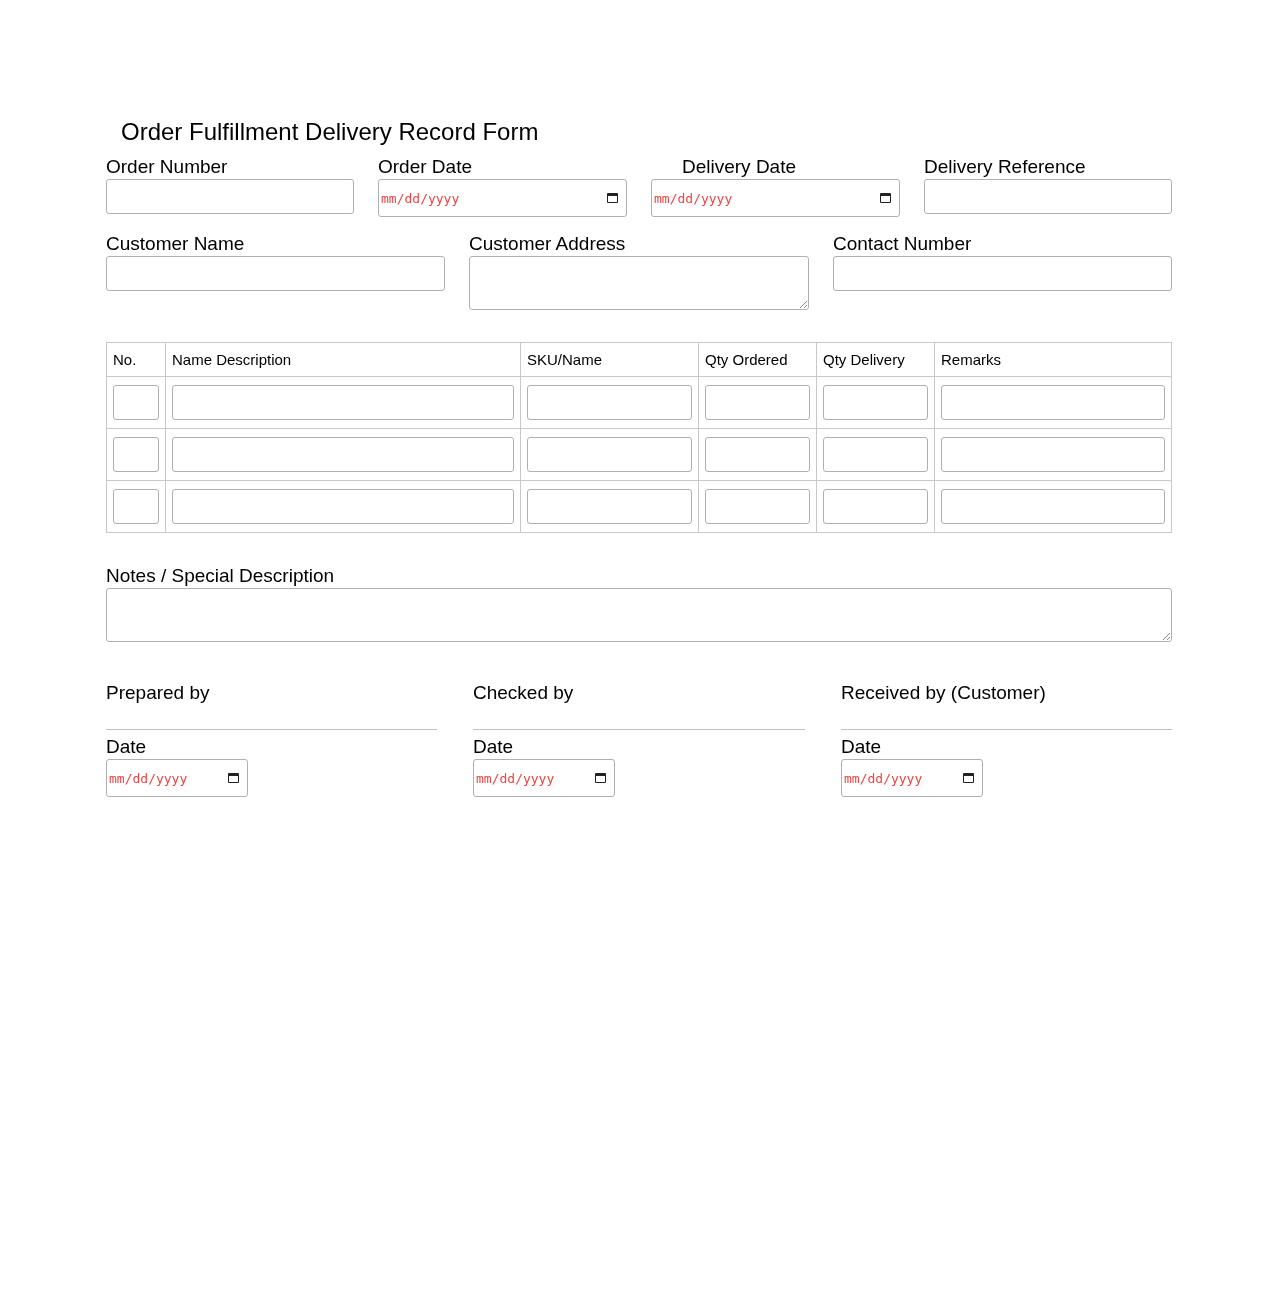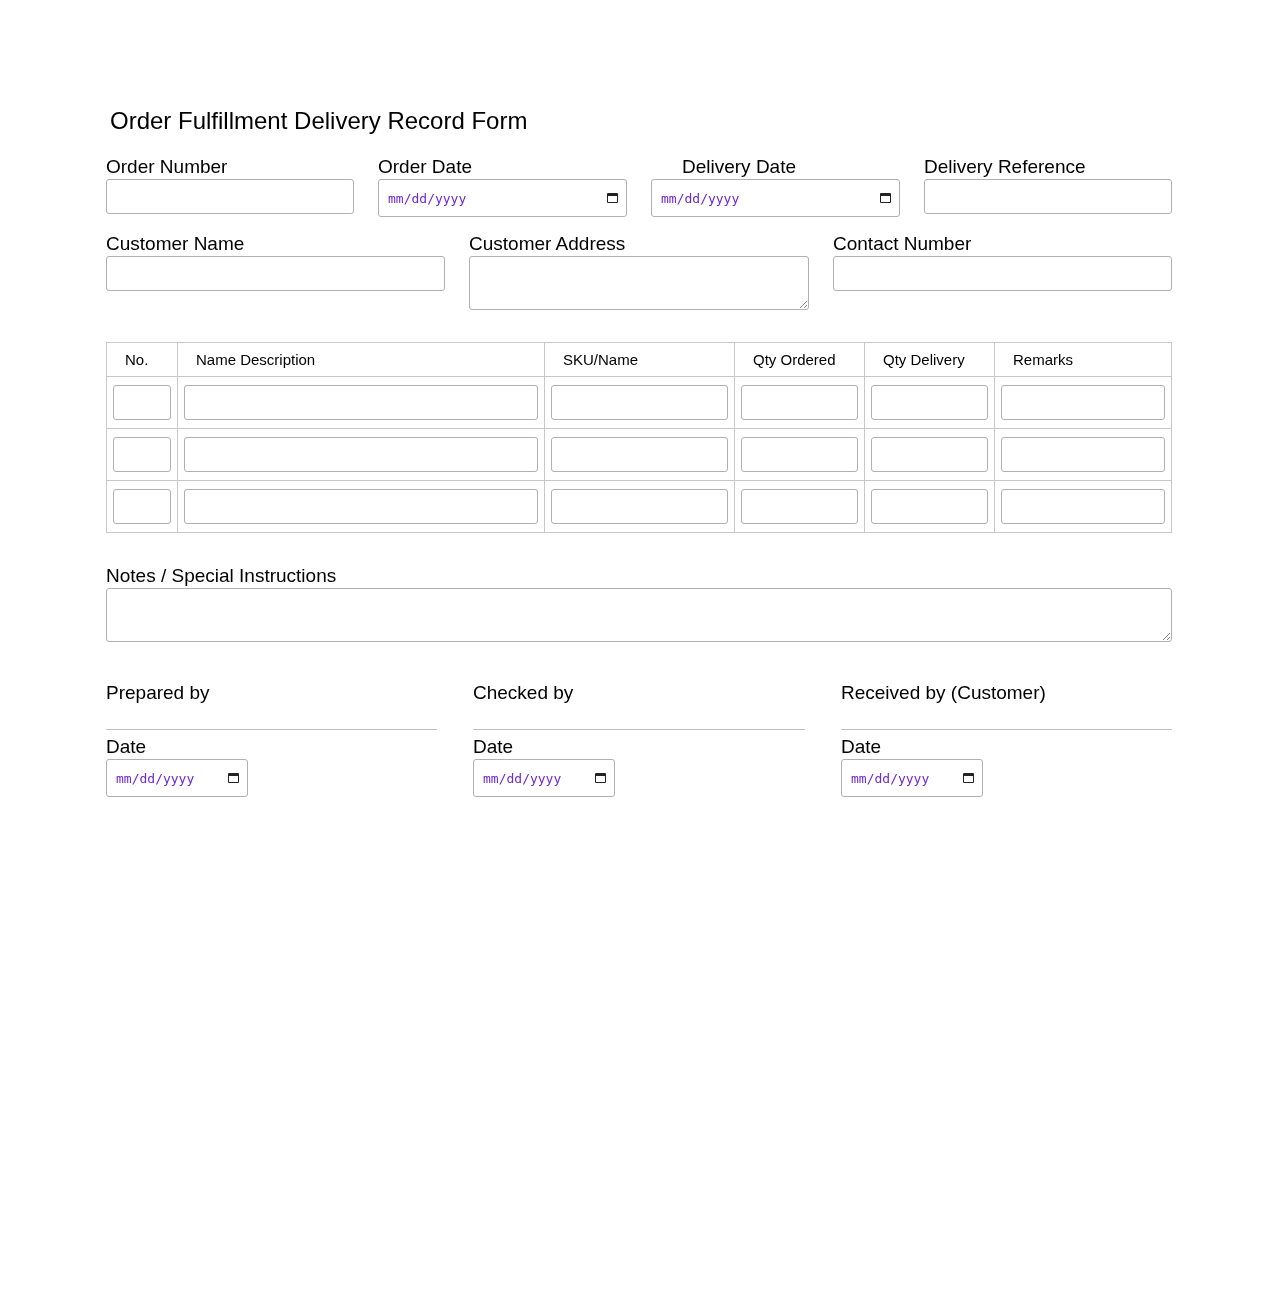--- a/index.html
+++ b/index.html
@@ -1,27 +1,27 @@
 <!DOCTYPE html>
 <html><head>
 <meta charset="utf-8">
 <style>
   html, body { margin:0; padding:0; background:#fff; }
   body { width:1278px; height:1300px; font-family:"Liberation Sans", sans-serif; color:#000; position:relative; }
   .wrap { position:absolute; left:106px; top:0; width:1066px; }
-  h1 { position:absolute; top:103px; left:0; margin:4px; font-size:24px; font-weight:normal; white-space:nowrap; }
+  h1 { position:absolute; top:103px; left:0; margin:15px; font-size:24px; font-weight:normal; white-space:nowrap; }
   .lbl { position:absolute; font-size:19px; white-space:nowrap; }
   .inp { position:absolute; box-sizing:border-box; border:1px solid #b0b0b0; border-radius:3px; background:#fff; }
-  .date { display:flex; align-items:center; justify-content:space-between; padding:0 8px 0 9px; font-family:"DejaVu Sans Mono", monospace; font-size:13px; color:#6d28d9; }
+  .date { display:flex; align-items:center; justify-content:space-between; padding:0 8px 0 2px; font-family:"DejaVu Sans Mono", monospace; font-size:13px; color:#ef4444; }
   .cal { width:11px; height:10px; border:1.5px solid #222; border-top-width:3px; border-radius:1px; box-sizing:border-box; }
   .ta::after { content:""; position:absolute; right:1px; bottom:1px; width:7px; height:7px;
     background:linear-gradient(135deg, transparent 45%, #888 45%, #888 55%, transparent 55%, transparent 72%, #888 72%, #888 82%, transparent 82%); }
   table { position:absolute; top:342px; left:0; width:1066px; border-collapse:collapse; }
   th, td { border:1px solid #c8c8c8; padding:0; }
-  th { height:33px; text-align:left; font-weight:normal; font-size:15px; padding-left:18px; }
+  th { height:33px; text-align:left; font-weight:normal; font-size:15px; padding-left:6px; }
   td { height:51px; padding:0 6px; }
   td .cell { height:35px; border:1px solid #b0b0b0; border-radius:3px; box-sizing:border-box; width:100%; }
   .sig { position:absolute; top:729px; height:1px; background:#c0c0c0; }
 </style>
 </head>
 <body>
 
 <div class="wrap">
   <h1>Order Fulfillment Delivery Record Form</h1>
 
@@ -120,21 +120,21 @@
         <td>
             <div class="cell"></div>
           </td>
         <td>
             <div class="cell"></div>
           </td>
       </tr>
     </tbody>
   </table>
 
-  <div class="lbl" style="left:0;top:565px">Notes / Special Instructions</div>
+  <div class="lbl" style="left:0;top:565px">Notes / Special Description</div>
   <div class="inp ta" style="left:0;top:588px;width:1066px;height:54px"></div>
 
   <div class="lbl" style="left:0;top:682px">Prepared by</div>
   <div class="sig" style="left:0;width:331px"></div>
   <div class="lbl" style="left:0;top:736px">Date</div>
   <div class="inp date" style="left:0;top:759px;width:142px;height:38px">
     <span>mm/dd/yyyy</span>
     <span class="cal"></span>
   </div>
 

